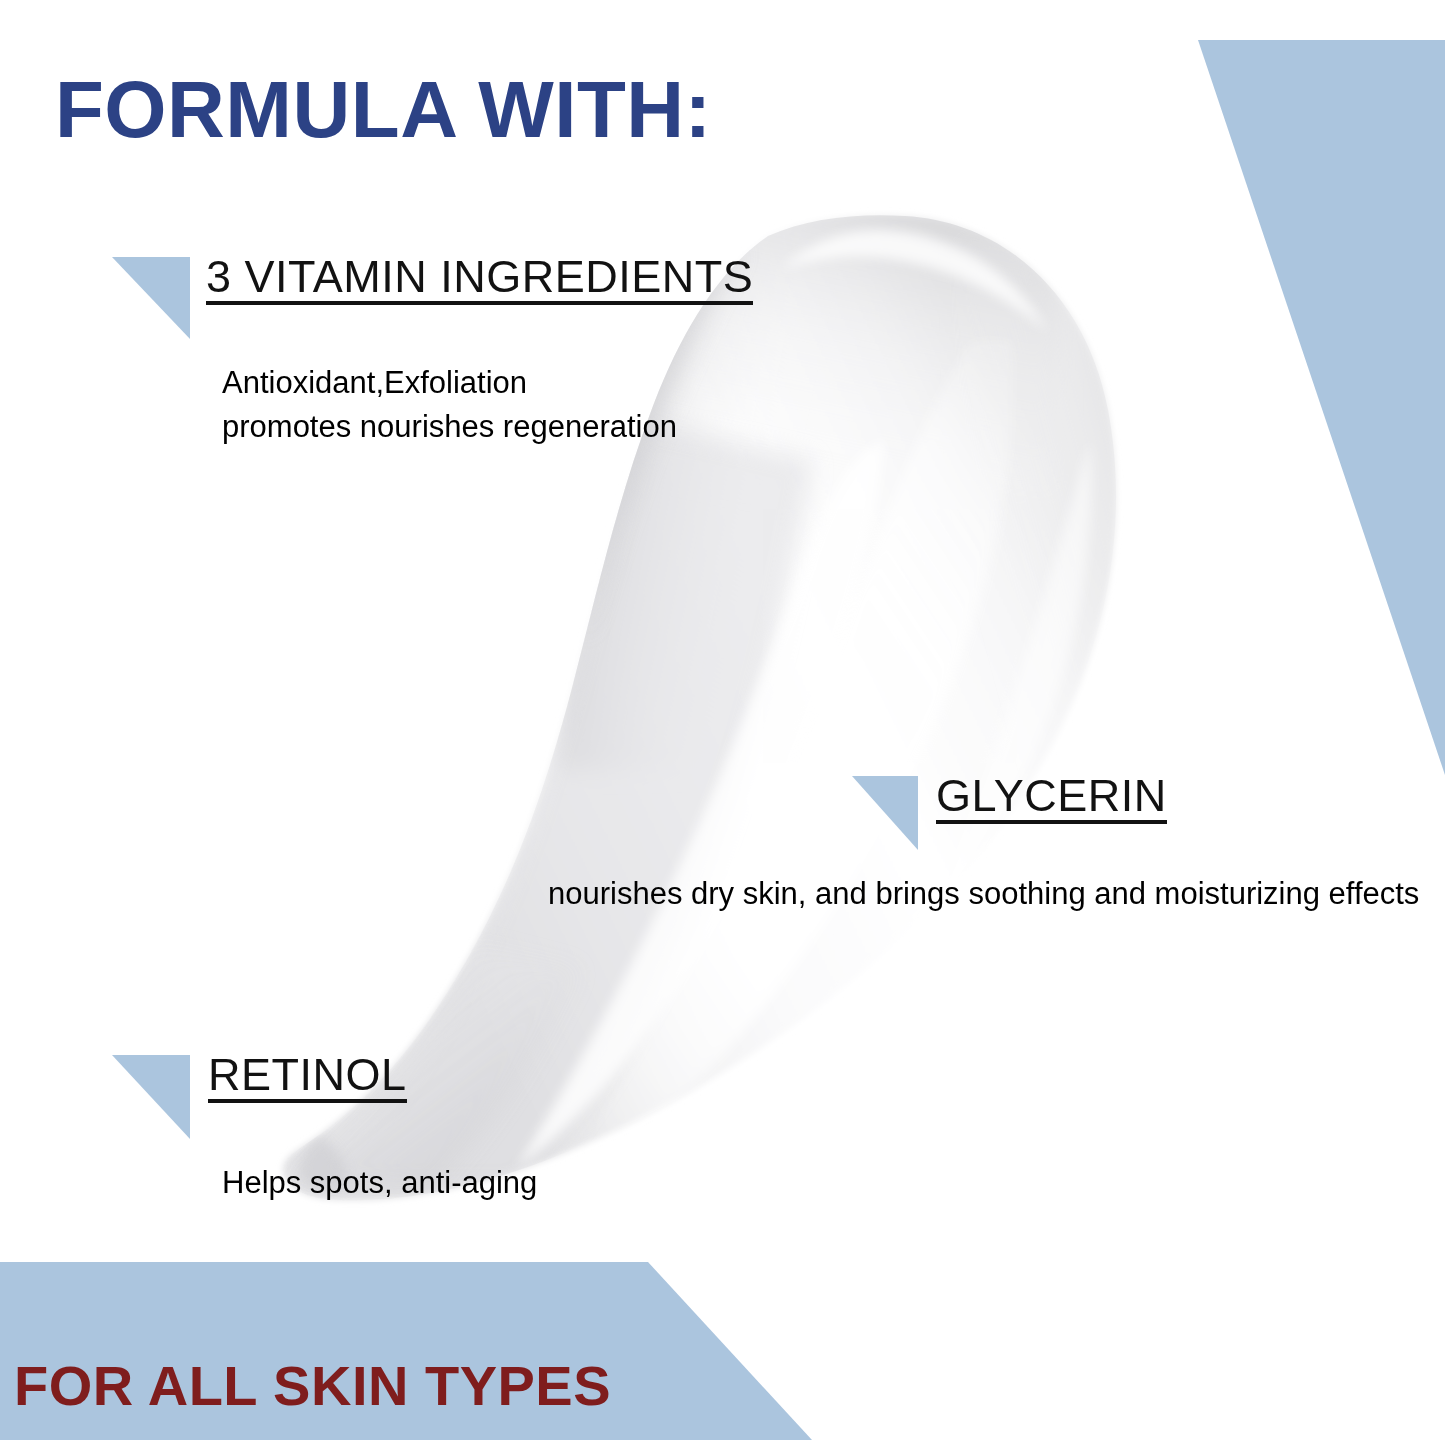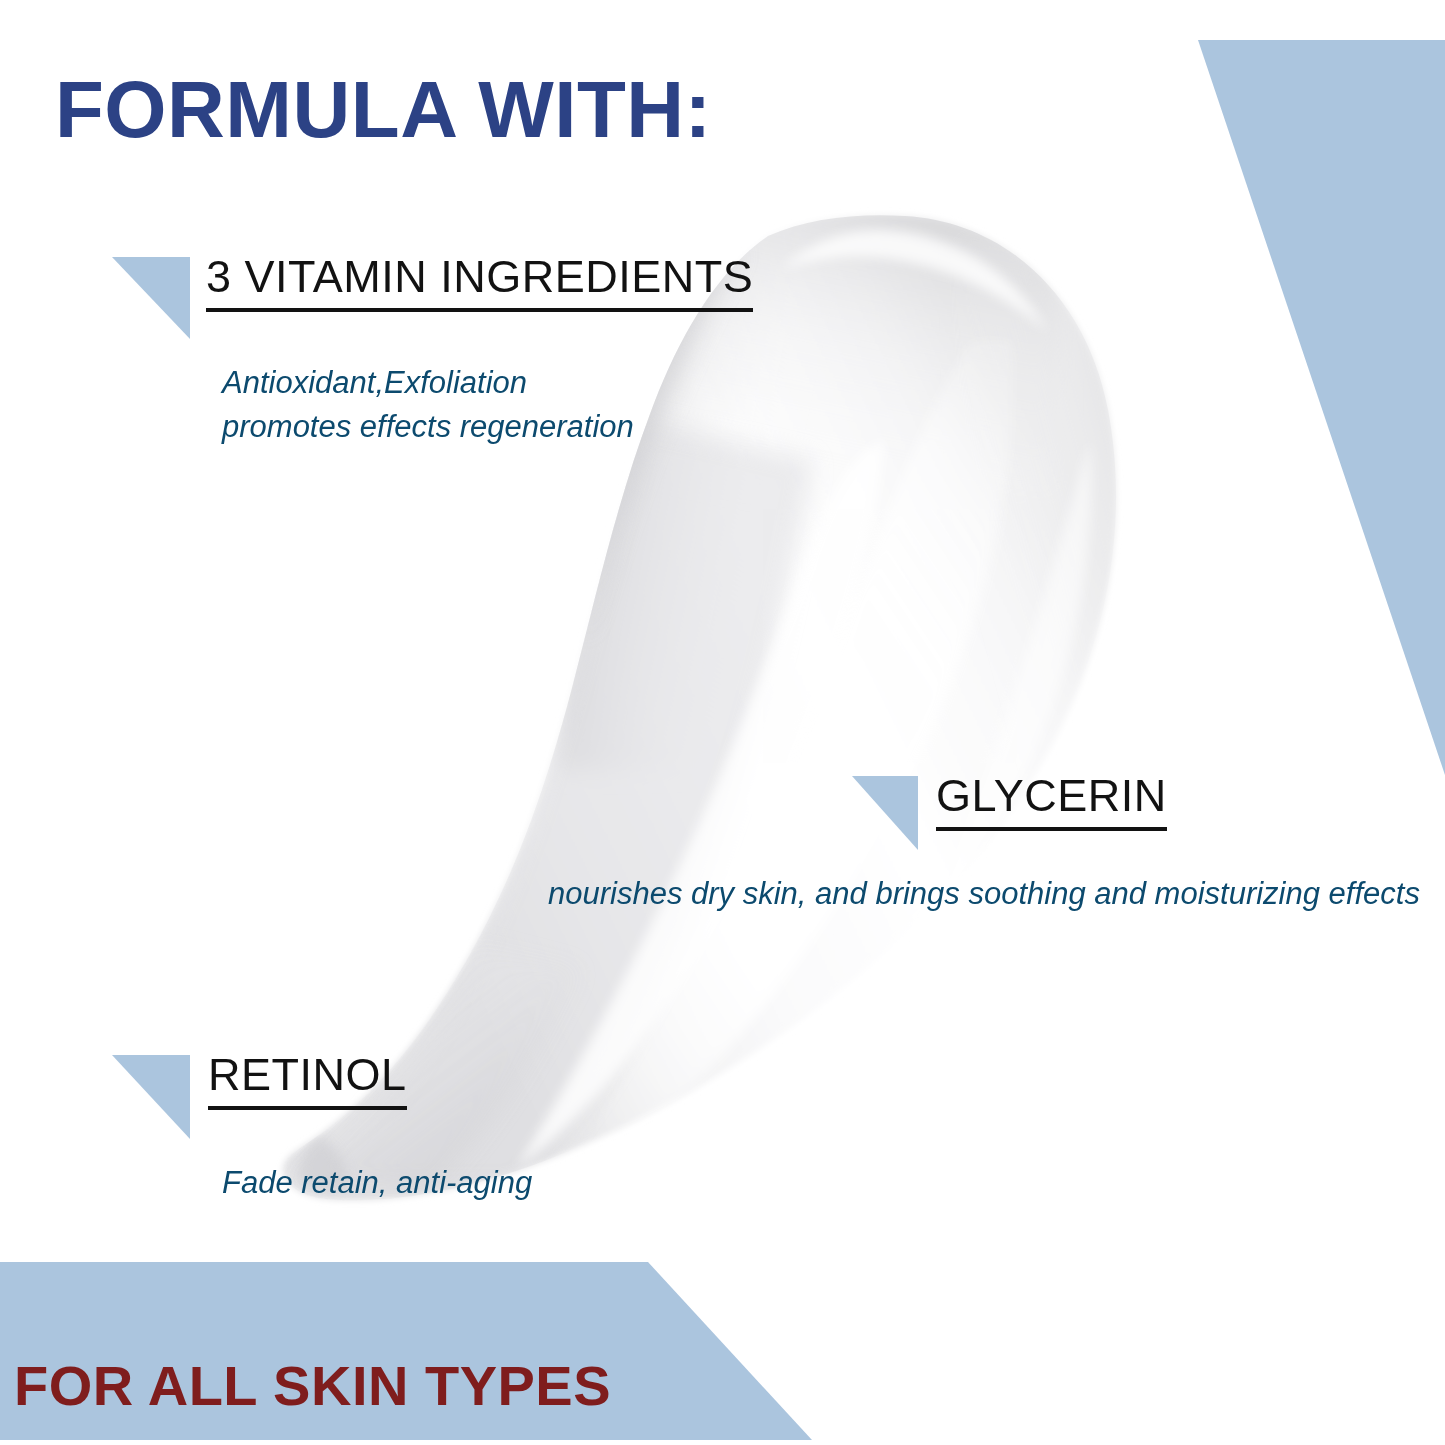--- a/index.html
+++ b/index.html
@@ -63,29 +63,28 @@
     display: block;
     flex: 0 0 auto;
   }
   .ing-title {
     font-size: 45px;
     font-weight: 400;
     color: #121212;
     letter-spacing: 0.5px;
     white-space: nowrap;
     border-bottom: 4px solid #121212;
-    padding-bottom: 9px;
+    padding-bottom: 2px;
     line-height: 1.0;
   }
   .ing-body {
     font-size: 31px;
-    color: #0c4a6e;
+    color: #000000;
     line-height: 1.42;
     white-space: nowrap;
-    font-style: italic;
   }
 
   
   #ing-vitamin { left: 112px; top: 214px; }
   #ing-vitamin .bullet-tri { margin-right: 16px; margin-top: 3px; }
   #ing-vitamin .ing-body {
     margin-left: 110px;
     margin-top: 22px;
   }
 
@@ -268,21 +267,21 @@
 
   <div class="ingredient" id="ing-vitamin">
     <div class="ing-head-row">
       <svg class="bullet-tri" width="78" height="82" viewBox="0 0 78 82">
         <polygon points="0,0 78,0 78,82" fill="#abc5de"></polygon>
       </svg>
       <span class="ing-title">3 VITAMIN INGREDIENTS</span>
     </div>
     <div class="ing-body">
       <div>Antioxidant,Exfoliation</div>
-      <div>promotes effects regeneration</div>
+      <div>promotes nourishes regeneration</div>
     </div>
   </div>
 
   <div class="ingredient" id="ing-glycerin">
     <div class="ing-head-row">
       <svg class="bullet-tri" width="66" height="74" viewBox="0 0 66 74">
         <polygon points="0,0 66,0 66,74" fill="#abc5de"></polygon>
       </svg>
       <span class="ing-title">GLYCERIN</span>
     </div>
@@ -292,19 +291,19 @@
   </div>
 
   <div class="ingredient" id="ing-retinol">
     <div class="ing-head-row">
       <svg class="bullet-tri" width="78" height="84" viewBox="0 0 78 84">
         <polygon points="0,0 78,0 78,84" fill="#abc5de"></polygon>
       </svg>
       <span class="ing-title">RETINOL</span>
     </div>
     <div class="ing-body">
-      <div>Fade retain, anti-aging</div>
+      <div>Helps spots, anti-aging</div>
     </div>
   </div>
 
   <div class="banner-text">FOR ALL SKIN TYPES</div>
 
 </div>
 
 </body></html>

